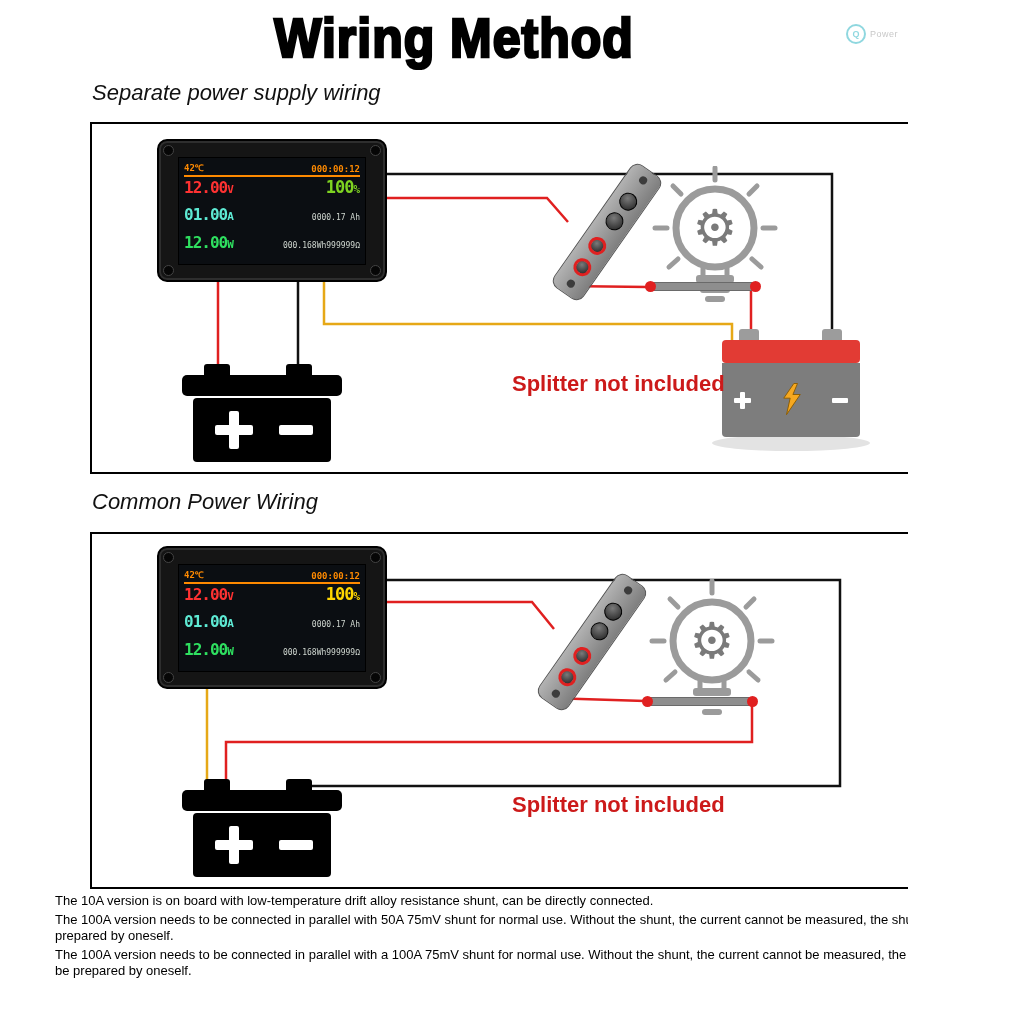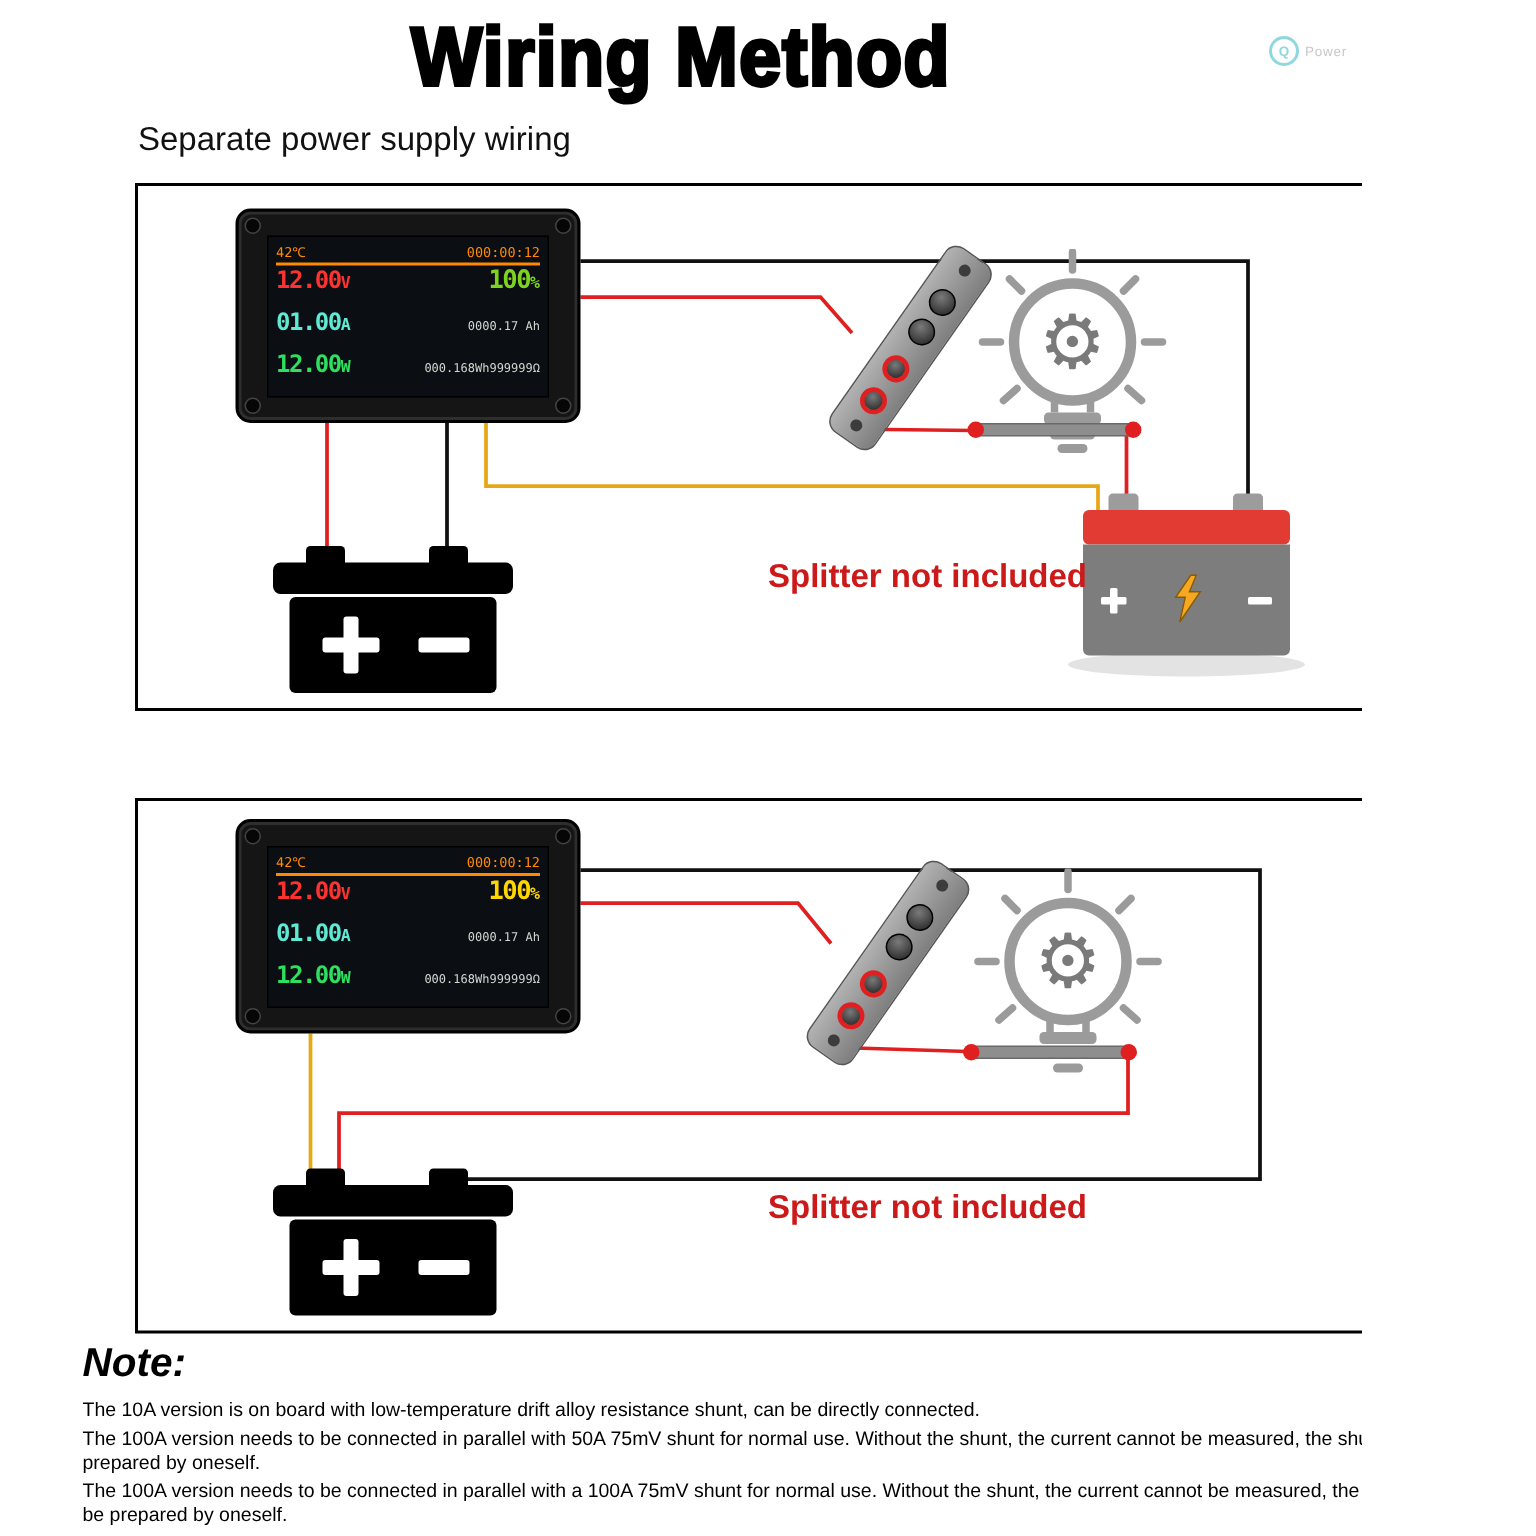--- a/index.html
+++ b/index.html
@@ -9,37 +9,37 @@
   
   .title{position:absolute;top:6px;left:0;width:100%;text-align:center;
          font-size:50px;font-weight:900;letter-spacing:1px;color:#000;
          -webkit-text-stroke:2.5px #000;transform:scaleY(1.1);transform-origin:top center;}
   .logo{position:absolute;right:10px;top:24px;display:flex;align-items:center;gap:4px;opacity:.55;}
   .logo-circle{width:16px;height:16px;border-radius:50%;border:2px solid #35b8c6;color:#35b8c6;
                font-size:9px;font-weight:bold;display:flex;align-items:center;justify-content:center;}
   .logo-text{font-size:9px;color:#9a9a9a;letter-spacing:.5px;}
 
   
-  .sec-h{position:absolute;left:92px;font-size:22px;color:#111;}
+  .sec-h{position:absolute;left:92px;font-style:italic;font-size:22px;color:#111;}
   .sec-h--1{top:80px;} .sec-h--2{top:489px;}
   .dbox{position:absolute;left:90px;width:843px;border:2px solid #000;background:#fff;}
   .dbox--1{top:122px;height:348px;} .dbox--2{top:532px;height:353px;}
   .wires{position:absolute;left:0;top:0;pointer-events:none;}
 
   
   .meter{position:absolute;width:230px;height:143px;background:#151515;border:2px solid #000;
          border-radius:10px;box-shadow:inset 0 0 0 2px #2e2e2e;box-sizing:border-box;}
   .meter--a{left:65px;top:15px;} .meter--b{left:65px;top:12px;}
   .screw{position:absolute;width:9px;height:9px;border-radius:50%;background:#060606;border:1px solid #444;}
   .screw--tl{left:4px;top:4px;} .screw--tr{right:4px;top:4px;}
   .screw--bl{left:4px;bottom:4px;} .screw--br{right:4px;bottom:4px;}
   .screen{position:absolute;left:19px;top:16px;right:19px;bottom:15px;background:#0b0e12;
           border:1px solid #000;padding:3px 5px;font-family:"DejaVu Sans Mono",monospace;}
   .m-top{display:flex;justify-content:space-between;align-items:flex-end;color:#ff8a00;
-         font-size:9px;font-weight:normal;border-bottom:2px solid #ff8a00;padding-bottom:1px;height:13px;}
+         font-size:9px;font-weight:bold;border-bottom:2px solid #ff8a00;padding-bottom:1px;height:13px;}
   .m-row{display:flex;justify-content:space-between;align-items:baseline;height:28px;}
   .m-big{font-size:16px;font-weight:bold;letter-spacing:-1px;}
   .m-unit{font-size:11px;font-weight:bold;}
   .m-volt{color:#ff3232;} .m-amp{color:#5eead4;} .m-watt{color:#2fe060;}
   .m-pct{color:#7ed321;margin-left:21px;} .m-pct .m-big{font-size:17px;}
   .meter--b .m-pct{color:#ffd600;}
   .m-tiny{color:#cfd6cf;font-size:8px;text-align:right;}
   .m-tiny2{display:flex;flex-direction:row;line-height:9px;color:#cfd6cf;font-size:8px;text-align:right;}
 
   
@@ -209,20 +209,21 @@
         <svg width="22" height="40" viewBox="0 0 24 36">
           <polygon points="14,0 3,16 10,16 6,34 21,12 13,12 18,0" fill="#f6a820" stroke="#8a5a00" stroke-width="1"></polygon>
         </svg>
         <span class="cb-minus"></span>
       </div>
     </div>
 
     <div class="splitter-note splitter-note--1">Splitter not included</div>
   </div>
 
+  <div class="sec-h sec-h--2">Common Power Wiring</div>
 
   <div class="dbox dbox--2">
 
     <svg class="wires" width="843" height="353" viewBox="0 0 843 353">
       <polyline points="295,46 748,46 748,252 207,252" fill="none" stroke="#111111" stroke-width="2.5"></polyline>
       <polyline points="295,68 440,68 462,95" fill="none" stroke="#e02020" stroke-width="2.5"></polyline>
       <polyline points="457,164 553,167" fill="none" stroke="#e02020" stroke-width="2.5"></polyline>
       <polyline points="660,168 660,208 134,208 134,250" fill="none" stroke="#e02020" stroke-width="2.5"></polyline>
       <polyline points="115,155 115,250" fill="none" stroke="#e6a817" stroke-width="2.5"></polyline>
     </svg>
@@ -301,19 +302,18 @@
       <div class="bb-body">
         <span class="plus-shape"></span>
         <span class="minus-shape"></span>
       </div>
     </div>
 
     <div class="splitter-note splitter-note--2">Splitter not included</div>
   </div>
 
   <div class="note-sec">
-    <div class="note-title">Note:</div>
     <p class="note-line">The 10A version is on board with low-temperature drift alloy resistance shunt, can be directly connected.</p>
     <p class="note-line">The 100A version needs to be connected in parallel with 50A 75mV shunt for normal use.  Without the shunt, the current cannot be measured, the shunt needs to be prepared by oneself.</p>
     <p class="note-line">The 100A version needs to be connected in parallel with a 100A 75mV shunt for normal use.  Without the shunt, the current cannot be measured, the shunt needs to be prepared by oneself.</p>
   </div>
 
 </div>
 
 </body></html>

